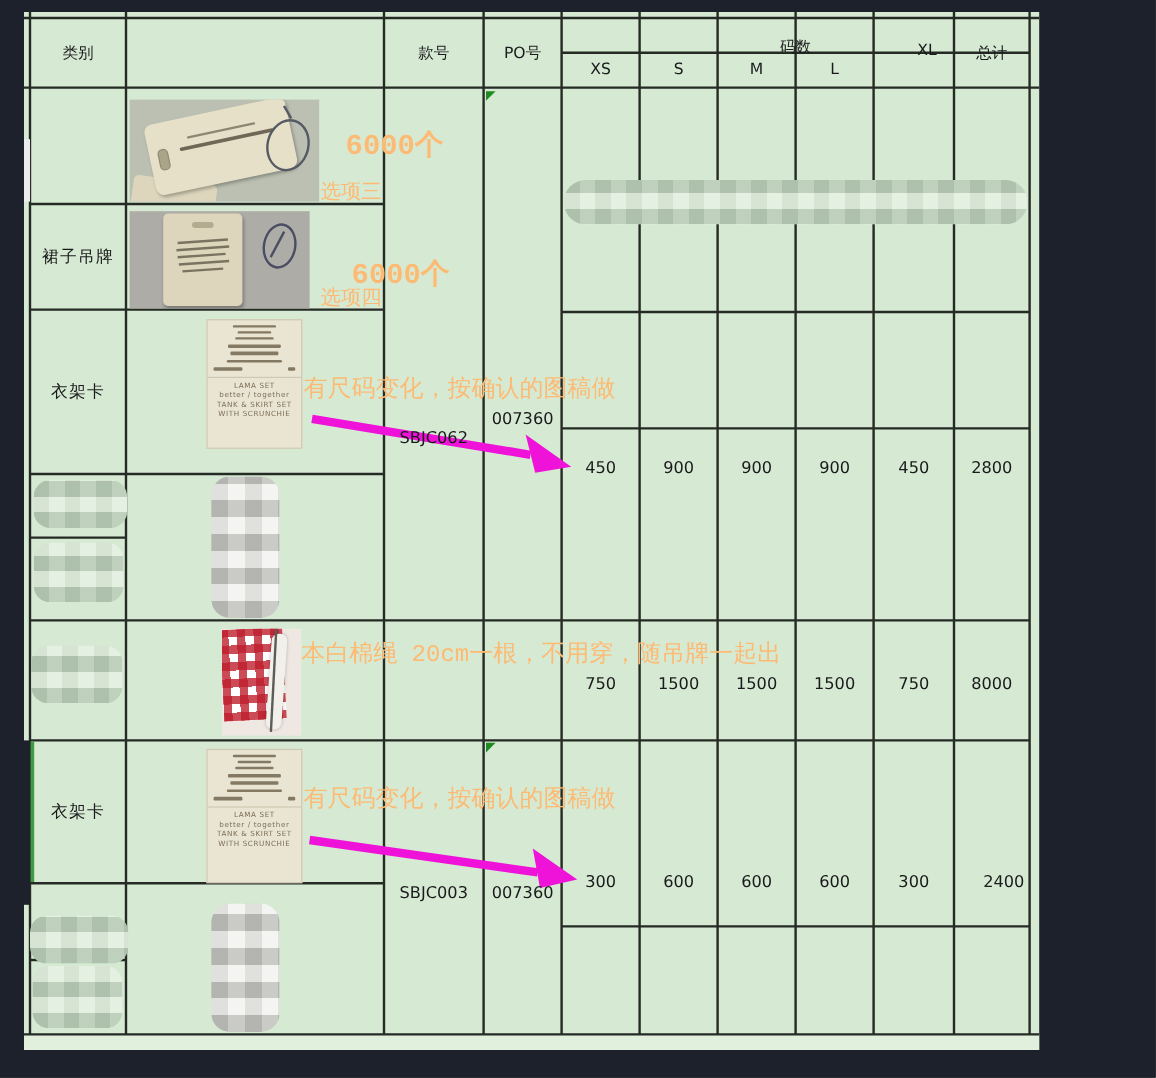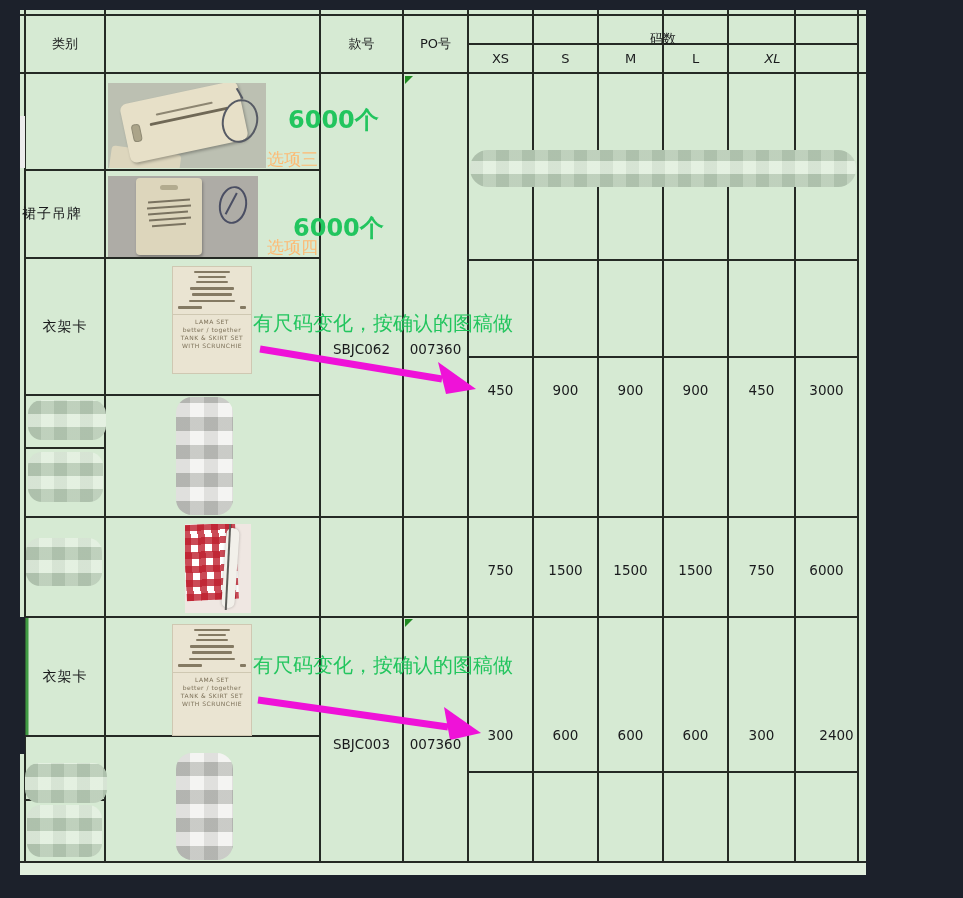--- a/index.html
+++ b/index.html
@@ -5,21 +5,21 @@
   html,body{margin:0;padding:0;background:#11141b;}
   .screen{position:relative;width:963px;height:898px;background:#1c212b;overflow:hidden;
           font-family:"DejaVu Sans","Liberation Sans",sans-serif;}
   .sheet{position:absolute;left:20px;top:10px;width:846px;height:865px;background:#d6ead3;}
   .sheet-footer{position:absolute;left:20px;top:862px;width:846px;height:13px;background:#e1efdd;}
   .gridsvg{position:absolute;left:0;top:0;width:963px;height:898px;pointer-events:none;}
   .cell{position:absolute;display:flex;align-items:center;justify-content:center;
         color:#191a1c;font-size:13px;}
   .rowlabel{font-size:14px;letter-spacing:1px;}
   .num{font-size:13.5px;}
-  .pink{position:absolute;color:#22c55e;font-weight:bold;white-space:nowrap;}
+  .pink{position:absolute;color:#fdba74;font-weight:bold;white-space:nowrap;font-family:Liberation Mono, monospace;}
   .qty{font-size:24px;}
   .note{font-size:20px;font-weight:normal;}
   .optiontext{position:absolute;color:#fdba74;font-size:17px;white-space:nowrap;}
   .photo{position:absolute;overflow:hidden;}
   .tag{position:absolute;border-radius:7px;box-shadow:1px 2px 3px rgba(0,0,0,.28);}
   .bar{background:#847a63;margin:3px auto 0 auto;border-radius:1px;}
   .px-green{background-image:
     repeating-linear-gradient(0deg, rgba(125,148,126,.30) 0 13px, rgba(238,247,236,.45) 13px 26px),
     repeating-linear-gradient(90deg,#c3d4c0 0 13px,#dcebd8 13px 26px);}
   .px-gray{background-image:
@@ -88,25 +88,28 @@
     </div>
   <div class="cell hdr" style="left:533px;top:44px;width:65px;height:29px;">
       <span>S</span>
     </div>
   <div class="cell hdr" style="left:598px;top:44px;width:65px;height:29px;">
       <span>M</span>
     </div>
   <div class="cell hdr" style="left:663px;top:44px;width:65px;height:29px;">
       <span>L</span>
     </div>
-  <div class="cell hdr" style="left:728px;top:44px;width:89px;height:29px;font-style:italic;">
+  <div class="cell hdr" style="left:728px;top:28px;width:89px;height:29px;">
       <span>XL</span>
     </div>
-
-  <div class="cell rowlabel" style="left:12px;top:170px;width:80px;height:88px;">
+  <div class="cell hdr" style="left:795px;top:15px;width:63px;height:58px;">
+      <span>总计</span>
+    </div>
+
+  <div class="cell rowlabel" style="left:25px;top:170px;width:80px;height:88px;">
       <span>裙子吊牌</span>
     </div>
   <div class="cell rowlabel" style="left:25px;top:258px;width:80px;height:137px;">
       <span>衣架卡</span>
     </div>
   <div class="cell rowlabel" style="left:25px;top:617px;width:80px;height:119px;">
       <span>衣架卡</span>
     </div>
 
   <div class="photo" style="left:108px;top:83px;width:158px;height:85px;background:#bcc0b2;">
@@ -157,21 +160,21 @@
     <div class="cardline">TANK &amp; SKIRT SET</div>
     <div class="cardline">WITH SCRUNCHIE</div>
   </div>
 
   <div class="pink note" style="left:253px;top:310px;">有尺码变化，按确认的图稿做</div>
   <svg class="gridsvg" width="963" height="898" style="pointer-events:none;">
     <line x1="260" y1="349" x2="442" y2="379" stroke="#ef12d8" stroke-width="7"></line>
     <polygon points="476,389 438,362 446,394" fill="#ef12d8"></polygon>
   </svg>
 
-  <div class="cell num" style="left:320px;top:338px;width:83px;height:22px;text-align:center;">
+  <div class="cell num" style="left:320px;top:354px;width:83px;height:22px;text-align:center;">
       <span>SBJC062</span>
     </div>
   <div class="cell num" style="left:403px;top:338px;width:65px;height:22px;">
       <span>007360</span>
     </div>
 
   <div class="cell num" style="left:468px;top:376px;width:65px;height:28px;">
       <span>450</span>
     </div>
   <div class="cell num" style="left:533px;top:376px;width:65px;height:28px;">
@@ -180,51 +183,52 @@
   <div class="cell num" style="left:598px;top:376px;width:65px;height:28px;">
       <span>900</span>
     </div>
   <div class="cell num" style="left:663px;top:376px;width:65px;height:28px;">
       <span>900</span>
     </div>
   <div class="cell num" style="left:728px;top:376px;width:67px;height:28px;">
       <span>450</span>
     </div>
   <div class="cell num" style="left:795px;top:376px;width:63px;height:28px;">
-      <span>3000</span>
+      <span>2800</span>
     </div>
 
   <div class="px-green" style="position:absolute;left:28px;top:400px;width:78px;height:40px;border-radius:14px;"></div>
   <div class="px-green" style="position:absolute;left:28px;top:452px;width:75px;height:50px;border-radius:14px;"></div>
   <div class="px-gray" style="position:absolute;left:176px;top:397px;width:57px;height:118px;border-radius:16px;"></div>
 
   <div class="px-green" style="position:absolute;left:26px;top:538px;width:76px;height:48px;border-radius:14px;"></div>
   <div class="photo" style="left:185px;top:524px;width:66px;height:89px;background:#efe7e2;">
     <div style="position:absolute;left:0;top:0;width:52px;height:76px;background-color:#fff;background-image:repeating-linear-gradient(0deg, rgba(190,30,45,.8) 0 7px, rgba(190,30,45,0) 7px 14px),repeating-linear-gradient(90deg, rgba(190,30,45,.8) 0 7px, rgba(190,30,45,0) 7px 14px);transform:rotate(-3deg);"></div>
     <div style="position:absolute;right:14px;top:4px;width:13px;height:80px;background:#f2f0ea;border-radius:6px;transform:rotate(4deg);box-shadow:0 0 3px rgba(0,0,0,.25);"></div>
     <div style="position:absolute;right:22px;top:0;width:2px;height:86px;background:#5c5c58;transform:rotate(3deg);"></div>
   </div>
+  <div class="pink note" style="left:251px;top:531px;">本白棉绳 20cm一根，不用穿，随吊牌一起出</div>
 
   <div class="cell num" style="left:468px;top:556px;width:65px;height:28px;">
       <span>750</span>
     </div>
   <div class="cell num" style="left:533px;top:556px;width:65px;height:28px;">
       <span>1500</span>
     </div>
   <div class="cell num" style="left:598px;top:556px;width:65px;height:28px;">
       <span>1500</span>
     </div>
   <div class="cell num" style="left:663px;top:556px;width:65px;height:28px;">
       <span>1500</span>
     </div>
   <div class="cell num" style="left:728px;top:556px;width:67px;height:28px;">
       <span>750</span>
     </div>
   <div class="cell num" style="left:795px;top:556px;width:63px;height:28px;">
-      <span>6000</span>
+      <span>8000</span>
     </div>
 
   <div class="card" style="left:172px;top:624px;width:78px;height:110px;">
     <div class="bar" style="width:36px;height:2px;margin-top:4px;"></div>
     <div class="bar" style="width:28px;height:2px;"></div>
     <div class="bar" style="width:32px;height:2px;"></div>
     <div class="bar" style="width:44px;height:3px;margin-top:4px;"></div>
     <div class="bar" style="width:40px;height:3px;"></div>
     <div class="bar" style="width:46px;height:2px;margin-top:4px;"></div>
     <div style="display:flex;justify-content:space-between;padding:4px 5px 0 5px;">

